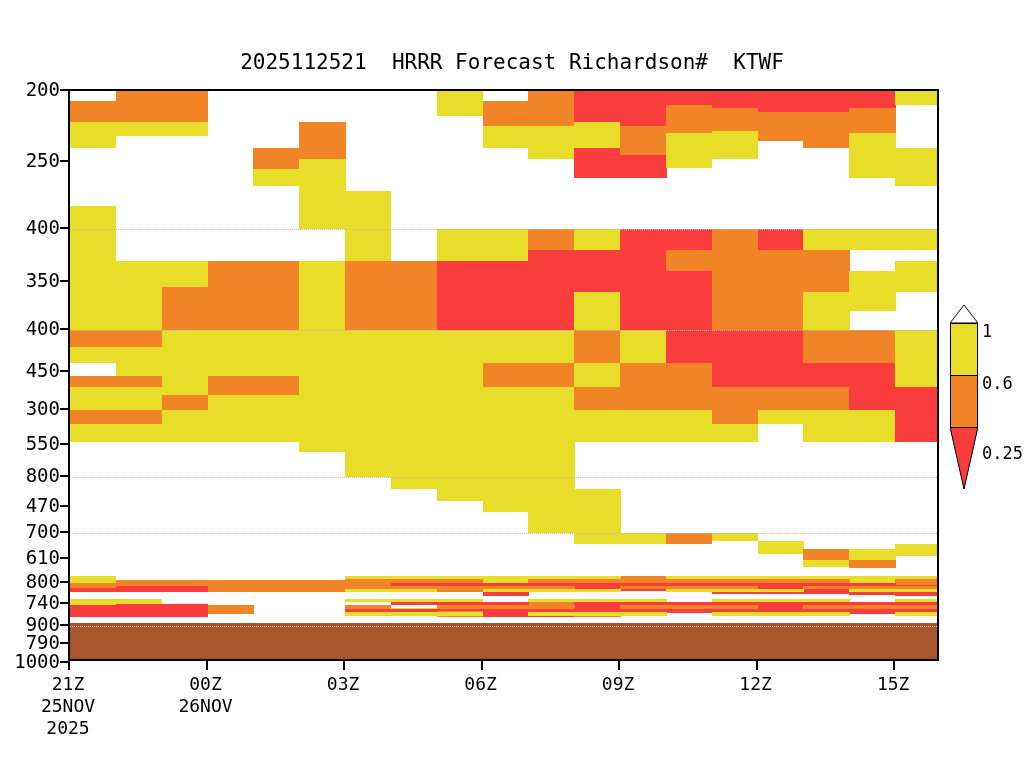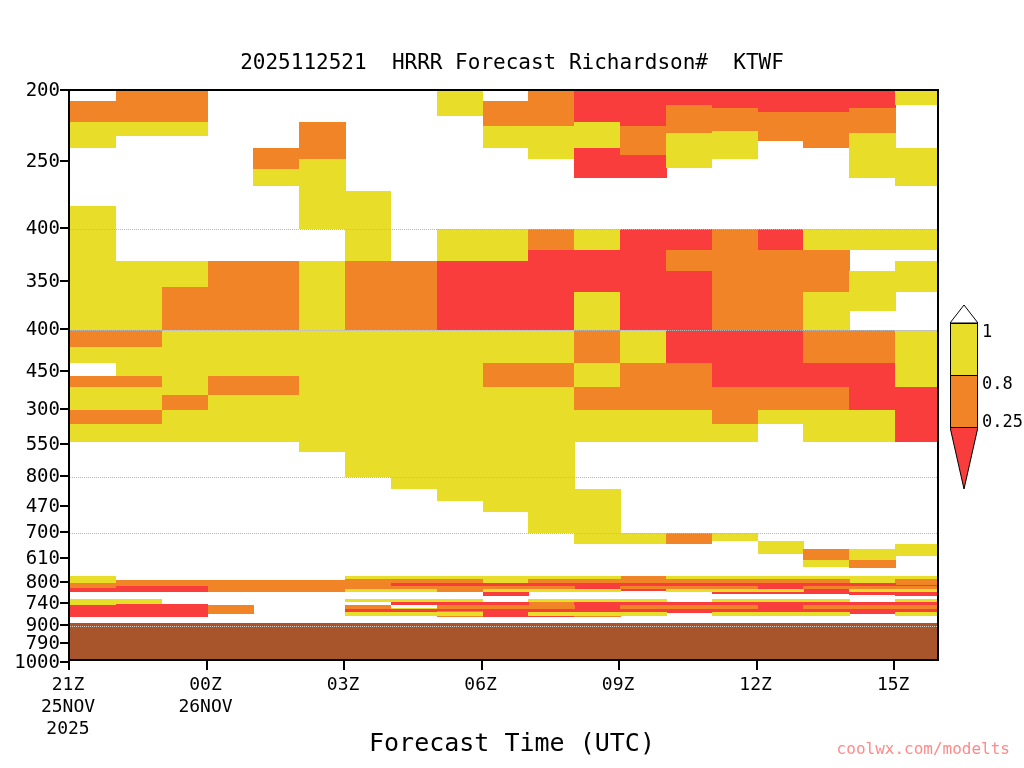--- a/index.html
+++ b/index.html
@@ -491,33 +491,31 @@
   <div id="xlabels">
       <div class="xtick-label" style="left: 68px; top: 673px;"><div>21Z</div><div>25NOV</div><div>2025</div></div>
       <div class="xtick-label" style="left: 205.526px; top: 673px;"><div>00Z</div><div>26NOV</div></div>
       <div class="xtick-label" style="left: 343.053px; top: 673px;"><div>03Z</div></div>
       <div class="xtick-label" style="left: 480.579px; top: 673px;"><div>06Z</div></div>
       <div class="xtick-label" style="left: 618.105px; top: 673px;"><div>09Z</div></div>
       <div class="xtick-label" style="left: 755.632px; top: 673px;"><div>12Z</div></div>
       <div class="xtick-label" style="left: 893.158px; top: 673px;"><div>15Z</div></div>
     </div>
 
-  <div class="xaxis-title">Forecast Time (UTC)</div>
 
   <div id="colorbar">
       <div style="position: absolute; left: 9px; top: 0px; width: 28px; height: 18px;"><svg width="28" height="18">
           <polygon points="14,0 28,18 0,18" fill="#ffffff" stroke="#000" stroke-width="1"></polygon>
         </svg></div>
       <div class="cb-seg" style="top: 18px; height: 52px; background: rgb(232, 222, 42);"></div>
       <div class="cb-seg" style="top: 70px; height: 52px; background: rgb(240, 132, 38);"></div>
       <div style="position: absolute; left: 9px; top: 122px; width: 28px; height: 62px;"><svg width="28" height="62">
           <polygon points="0,0 28,0 14,62" fill="#F93D3D" stroke="#000" stroke-width="1"></polygon>
         </svg></div>
       <div class="cb-line" style="top: 18px;"></div>
       <div class="cb-tick-label" style="top: 26px;">1</div>
       <div class="cb-line" style="top: 70px;"></div>
-      <div class="cb-tick-label" style="top: 78px;">0.8</div>
+      <div class="cb-tick-label" style="top: 78px;">0.6</div>
       <div class="cb-line" style="top: 122px;"></div>
-      <div class="cb-tick-label" style="top: 116px;">0.25</div>
+      <div class="cb-tick-label" style="top: 148px;">0.25</div>
     </div>
 
-  <div class="watermark">coolwx.com/modelts</div>
 </div>
 
 </body></html>

